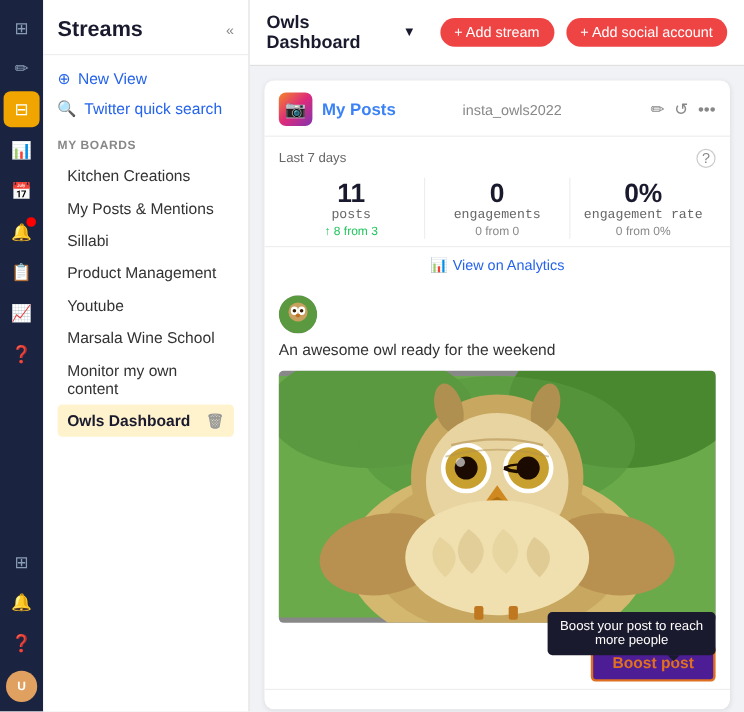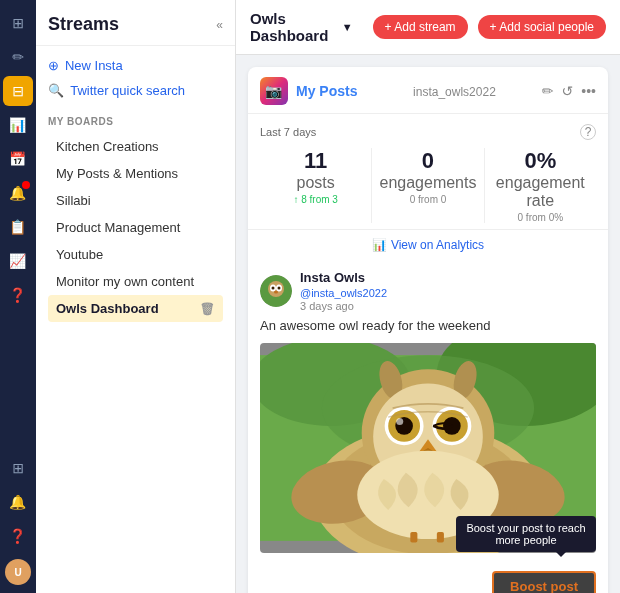--- a/index.html
+++ b/index.html
@@ -49,21 +49,21 @@
       width: 26px; height: 26px;
       border-radius: 50%;
       background: #e0a060;
       display: flex; align-items: center; justify-content: center;
       color: white; font-size: 10px; font-weight: bold;
       margin-top: 4px;
     }
 
     
     .sidebar {
-      width: 200px;
+      width: 172px;
       background: white;
       border-right: 1px solid #e0e0e0;
       display: flex;
       flex-direction: column;
       height: 593px;
       flex-shrink: 0;
     }
     .sidebar-header {
       padding: 14px 12px 10px;
       border-bottom: 1px solid #eee;
@@ -248,22 +248,23 @@
       border-right: 1px solid #eee;
     }
     .stat-item:last-child { border-right: none; }
     .stat-value {
       font-size: 22px;
       font-weight: 700;
       color: #1a1a2e;
       text-align: center;
     }
     .stat-label {
-      font-size: 16px;
+      font-size: 11px;
       color: #666;
+      font-family: Liberation Mono, monospace;
     }
     .stat-change {
       font-size: 10px;
       color: #22c55e;
       margin-top: 2px;
     }
     .stat-change.neutral { color: #888; }
 
     .analytics-link {
       display: flex;
@@ -330,36 +331,36 @@
       padding: 8px 12px 6px;
     }
     .boost-tooltip {
       background: #1a1a2e;
       color: white;
       font-size: 11px;
       border-radius: 4px;
       padding: 6px 10px;
       position: absolute;
       right: 12px;
-      bottom: 56px;
+      bottom: 28px;
       width: 140px;
       text-align: center;
       z-index: 10;
     }
     .boost-tooltip::after {
       content: '';
       position: absolute;
       bottom: -5px;
       right: 30px;
       border-left: 5px solid transparent;
       border-right: 5px solid transparent;
       border-top: 5px solid #1a1a2e;
     }
     .boost-btn {
-      background: #404040;
+      background: #4c1d95;
       color: #e07020;
       border: 2px solid #e07020;
       border-radius: 4px;
       padding: 6px 16px;
       font-size: 13px;
       font-weight: 600;
       cursor: pointer;
     }
 
     
@@ -398,21 +399,21 @@
 </div>
 
 <div class="sidebar">
   <div class="sidebar-header">
     <h2>Streams</h2>
     <button class="collapse-btn">«</button>
   </div>
   <div class="sidebar-actions">
     <div class="sidebar-link">
       <span class="link-icon">⊕</span>
-      <span>New Insta</span>
+      <span>New View</span>
     </div>
     <div class="sidebar-link">
       <span class="link-icon">🔍</span>
       <span>Twitter quick search</span>
     </div>
   </div>
   <div class="boards-section">
     <div class="boards-label">MY BOARDS</div>
     <div class="board-item">
       <span>Kitchen Creations</span>
@@ -421,41 +422,44 @@
       <span>My Posts &amp; Mentions</span>
     </div>
     <div class="board-item">
       <span>Sillabi</span>
     </div>
     <div class="board-item">
       <span>Product Management</span>
     </div>
     <div class="board-item">
       <span>Youtube</span>
+    </div>
+    <div class="board-item">
+      <span>Marsala Wine School</span>
     </div>
     <div class="board-item">
       <span>Monitor my own content</span>
     </div>
     <div class="board-item active">
       <span>Owls Dashboard</span>
       <span class="trash-icon">🗑</span>
     </div>
   </div>
 </div>
 
 <div class="main">
 
   <div class="topbar">
     <div class="dashboard-title">
       <span>Owls Dashboard</span>
       <span style="font-size:11px;">▼</span>
     </div>
     <div class="topbar-spacer"></div>
     <button class="topbar-btn">+ Add stream</button>
-    <button class="topbar-btn">+ Add social people</button>
+    <button class="topbar-btn">+ Add social account</button>
   </div>
 
   <div class="content">
     <div class="post-card">
 
       <div class="post-card-header">
         <div class="post-card-title">
           <div class="insta-icon">📷</div>
           <div>
             <span class="post-card-name">My Posts</span>
@@ -504,25 +508,20 @@
             <svg viewBox="0 0 32 32" width="32" height="32">
               <circle cx="16" cy="16" r="16" fill="#5a9940"></circle>
               <ellipse cx="16" cy="14" rx="8" ry="8" fill="#c8a060"></ellipse>
               <ellipse cx="13" cy="13" rx="3" ry="3.5" fill="white"></ellipse>
               <ellipse cx="19" cy="13" rx="3" ry="3.5" fill="white"></ellipse>
               <circle cx="13" cy="13" r="1.5" fill="#3a2000"></circle>
               <circle cx="19" cy="13" r="1.5" fill="#3a2000"></circle>
               <ellipse cx="16" cy="17" rx="2" ry="1.5" fill="#c07020"></ellipse>
             </svg>
           </div>
-          <div class="author-info">
-            <div class="author-name">Insta Owls</div>
-            <span class="author-handle">@insta_owls2022</span>
-            <div class="post-time">3 days ago</div>
-          </div>
         </div>
 
         <div class="post-text">An awesome owl ready for the weekend</div>
 
         <div class="post-image">
           <svg class="owl-svg" viewBox="0 0 380 210" xmlns="http://www.w3.org/2000/svg">
 
             <rect width="380" height="210" fill="#6aaa4a"></rect>
             <ellipse cx="80" cy="30" rx="90" ry="50" fill="#5a9940"></ellipse>
             <ellipse cx="300" cy="20" rx="100" ry="60" fill="#4a8830"></ellipse>

